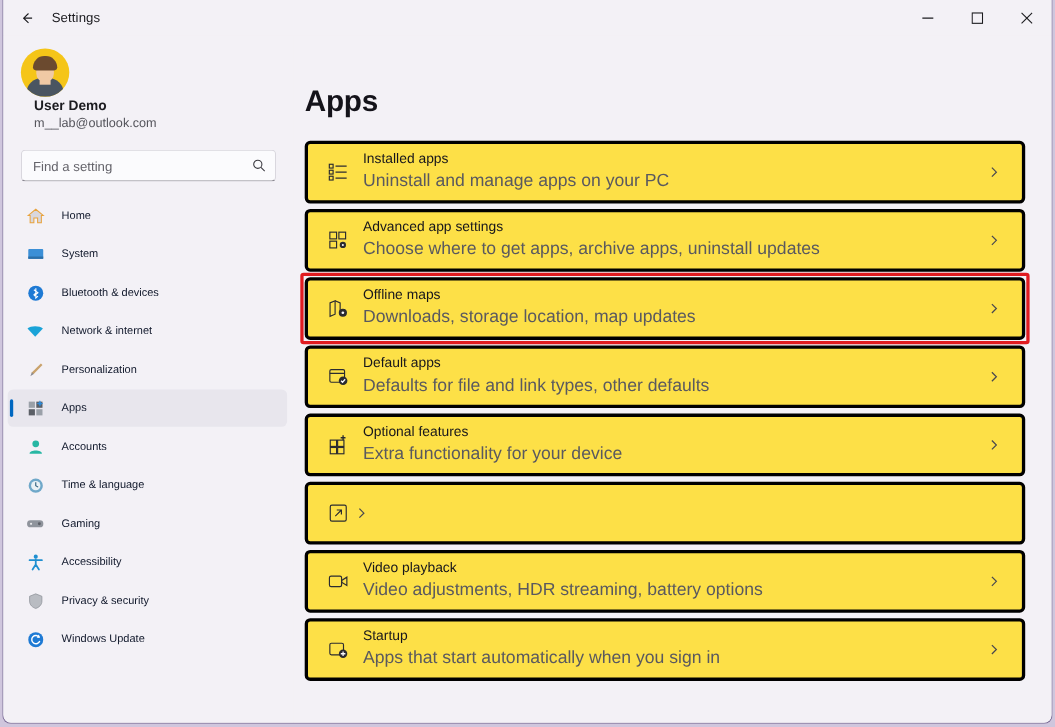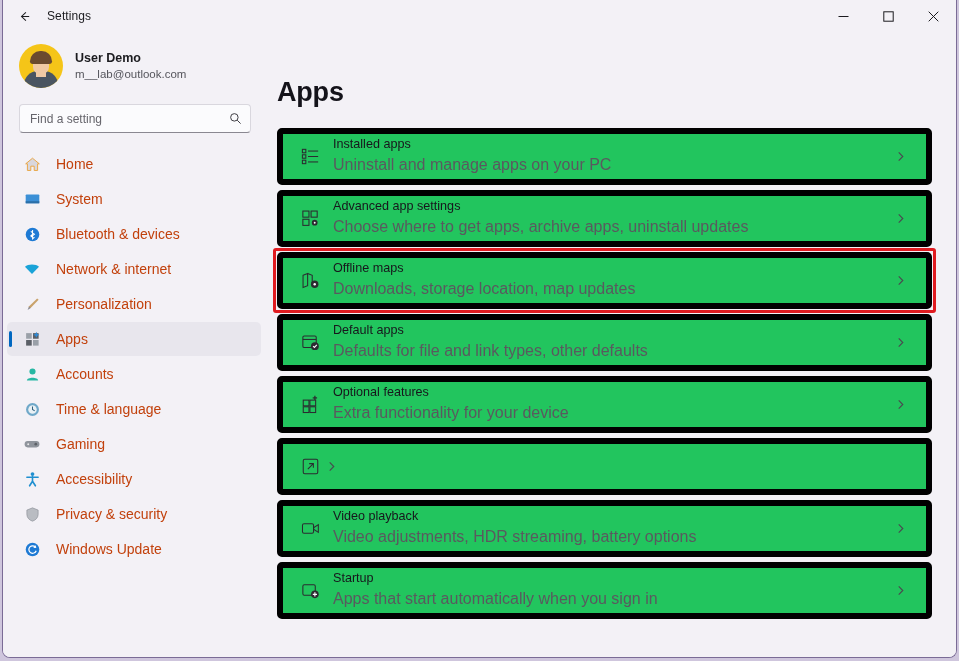--- a/index.html
+++ b/index.html
@@ -41,21 +41,21 @@
   }
   
   #bodysplit { flex: 1 1 auto; display: flex; min-height: 0; }
   
   #sidebar {
     width: 264px; flex: 0 0 264px;
     background: #f3f1f6;
     padding: 0 0 0 0;
     display: flex; flex-direction: column;
   }
-  #profile { display: flex; align-items: center; padding: 12px 0 10px 16px; }
+  #profile { display: flex; padding: 12px 0 10px 16px; flex-direction: column; }
   #avatar {
     width: 44px; height: 44px; border-radius: 50%;
     background: #f5c518; position: relative; overflow: hidden;
     flex: 0 0 44px;
   }
   #avatar .hair {
     position: absolute; left: 11px; top: 7px; width: 22px; height: 13px;
     background: #6b4a2f; border-radius: 11px 11px 3px 3px;
   }
   #avatar .face {
@@ -95,36 +95,36 @@
   .navitem .pill {
     position: absolute; left: 2px; top: 9px; width: 3px; height: 16px;
     background: #0067c0; border-radius: 2px; display: none;
   }
   .navitem.selected .pill { display: block; }
   .navitem .nicon {
     width: 22px; height: 20px; flex: 0 0 22px;
     display: flex; align-items: center; justify-content: center;
   }
   .navitem .nlabel {
-    margin-left: 13px; font-size: 14px; color: #c2410c;
+    margin-left: 13px; font-size: 10px; color: #0f172a;
   }
   
   #main {
     flex: 1 1 auto; min-width: 0;
     background: #f3f1f6;
     padding: 0 24px 0 10px;
     overflow: hidden; position: relative;
   }
   #pagetitle {
     font-size: 27px; font-weight: bold; color: #14131a;
     margin: 45px 0 20px 0; letter-spacing: -.2px;
   }
   .card {
-    background: #22c55e;
-    border: 6px solid #000000;
+    background: #fde047;
+    border: 3px solid #000000;
     border-radius: 5px;
     height: 57px;
     display: flex; align-items: center;
     padding: 0 16px 0 12px;
     margin-bottom: 5px;
     cursor: pointer;
     position: relative;
   }
   .card .cicon {
     width: 30px; flex: 0 0 30px; height: 24px;

